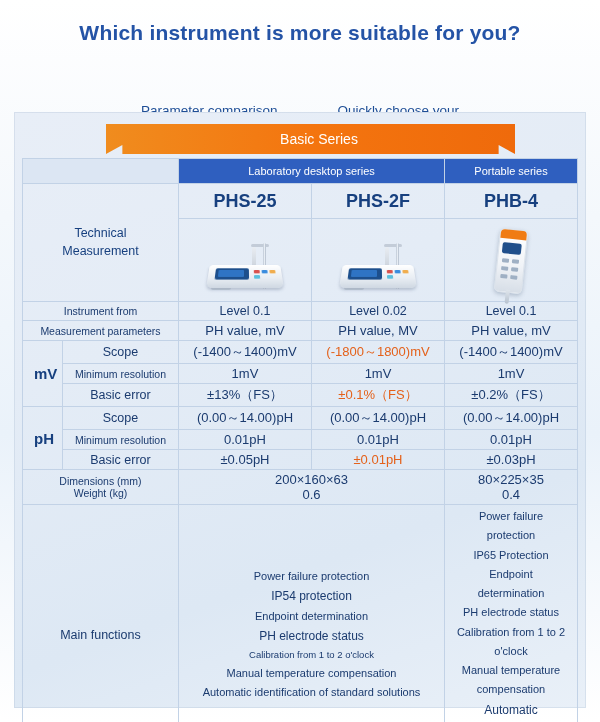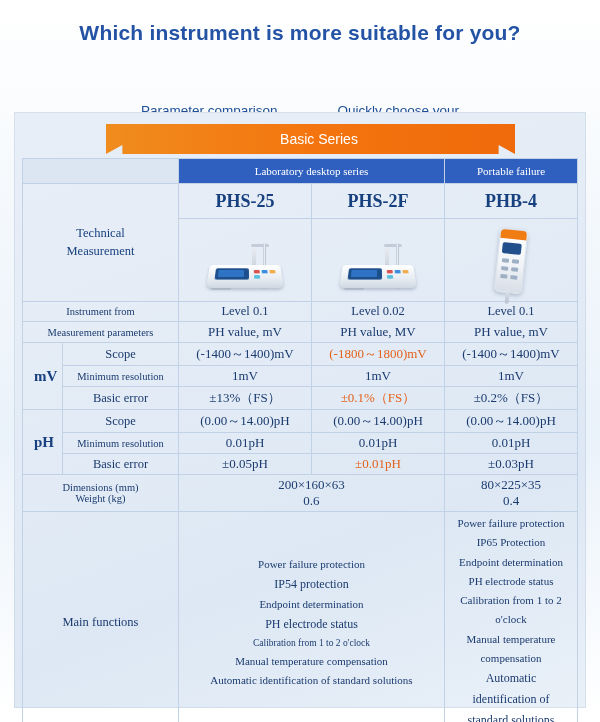--- a/index.html
+++ b/index.html
@@ -85,21 +85,20 @@
     border-collapse: collapse;
     table-layout: fixed;
     font-size: 11px;
     color: #1b3b6f;
   }
   table.spec td, table.spec th {
     border: 1px solid #c2d2e6;
     text-align: center;
     vertical-align: middle;
     padding: 2px 11px;
-    font-family: Liberation Serif, serif;
   }
   .col-label { width: 40px; }
   .col-param { width: 116px; }
   .col-model { width: 133px; }
 
   .hdr-series {
     background: #2f5fbf;
     color: #ffffff;
     font-size: 11px;
     height: 20px;
@@ -320,21 +319,21 @@
         <col class="col-param">
         <col class="col-model">
         <col class="col-model">
         <col class="col-model">
       </colgroup>
       <tbody>
 
         <tr>
           <td class="hdr-blank" colspan="2"></td>
           <td class="hdr-series" colspan="2">Laboratory desktop series</td>
-          <td class="hdr-series">Portable failure</td>
+          <td class="hdr-series">Portable series</td>
         </tr>
 
         <tr>
           <td class="param-title" colspan="2" rowspan="2">
             <div>Technical</div>
             <div>Measurement</div>
           </td>
           <td class="model-name">PHS-25</td>
           <td class="model-name">PHS-2F</td>
           <td class="model-name">PHB-4</td>

